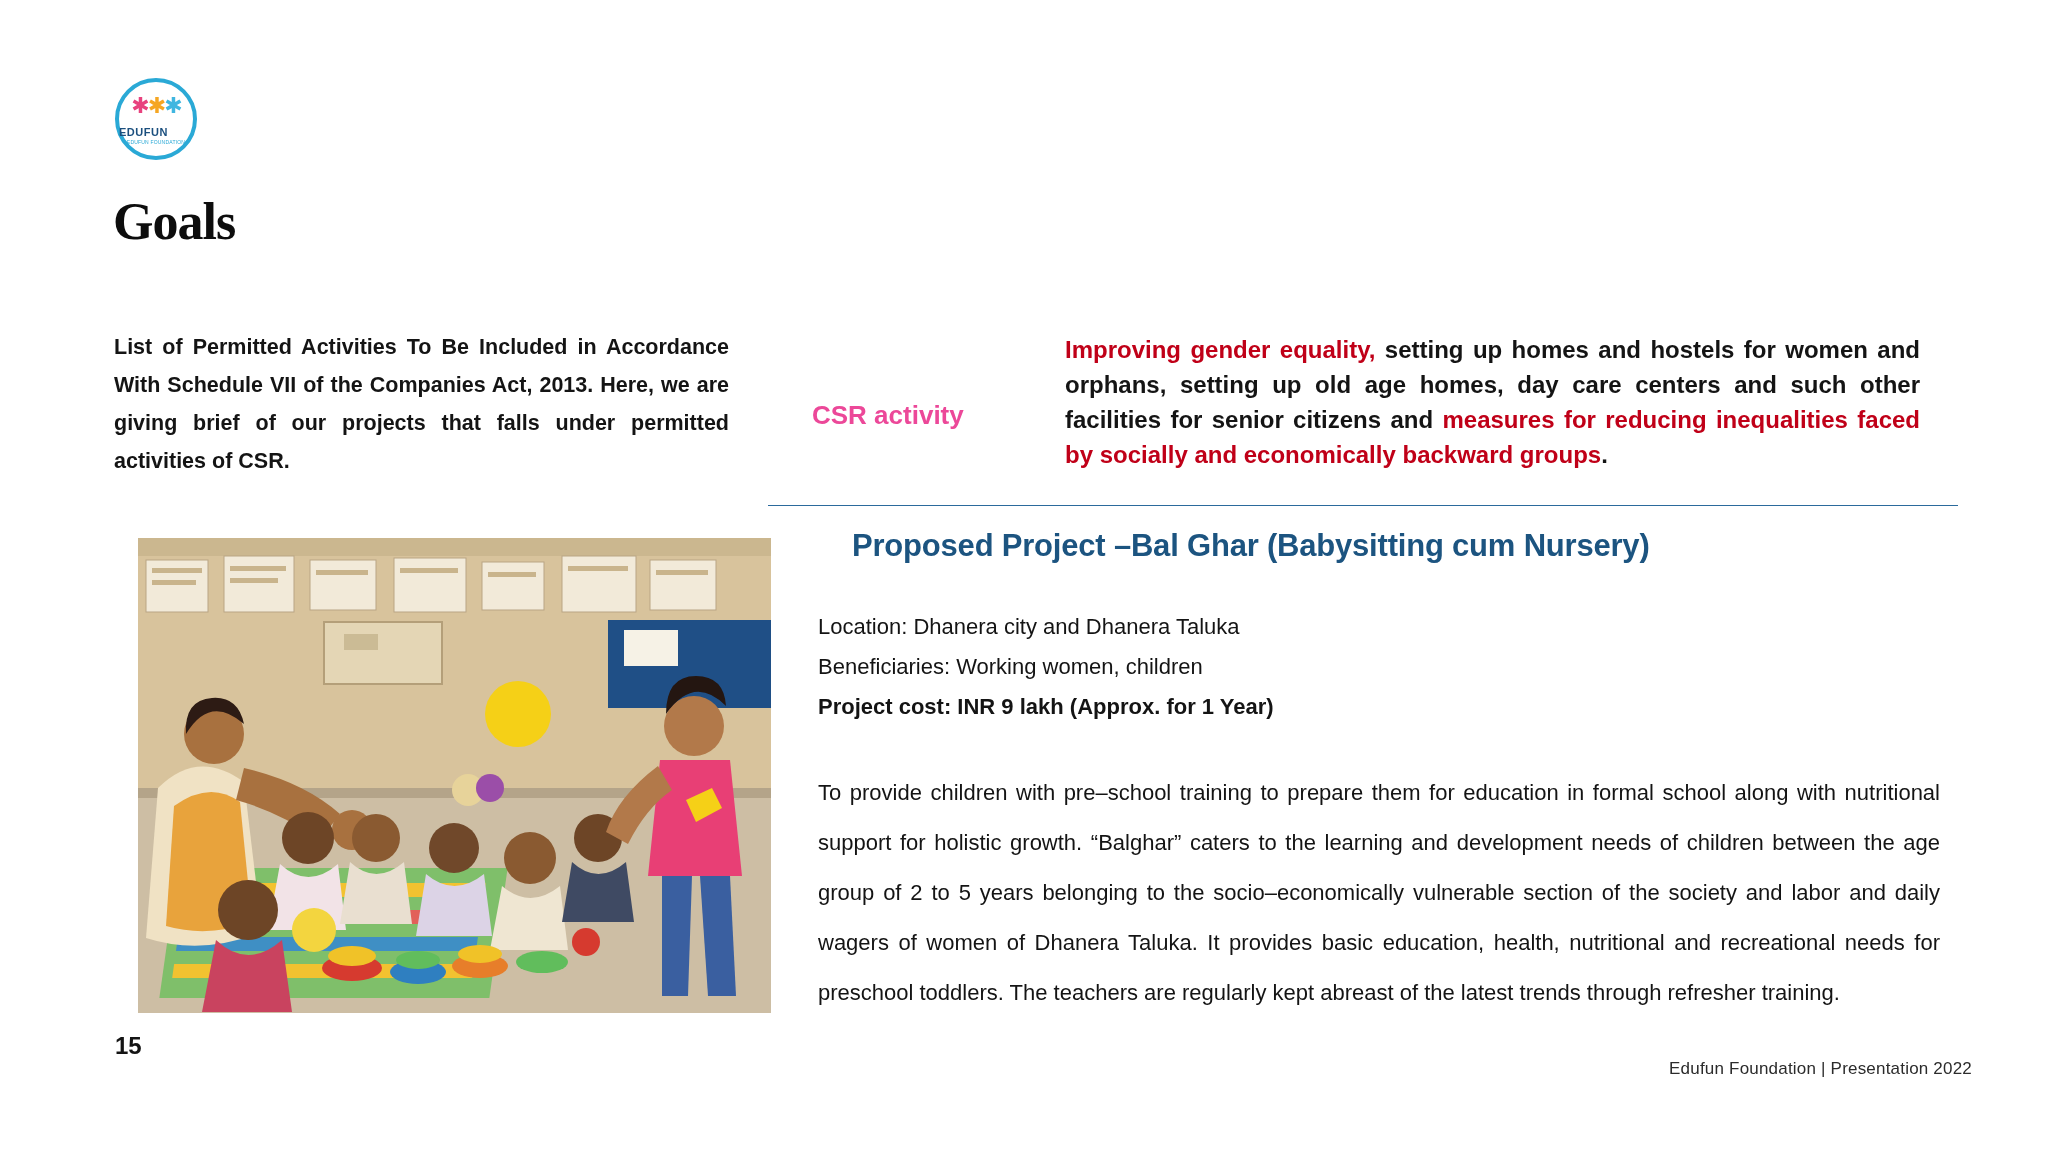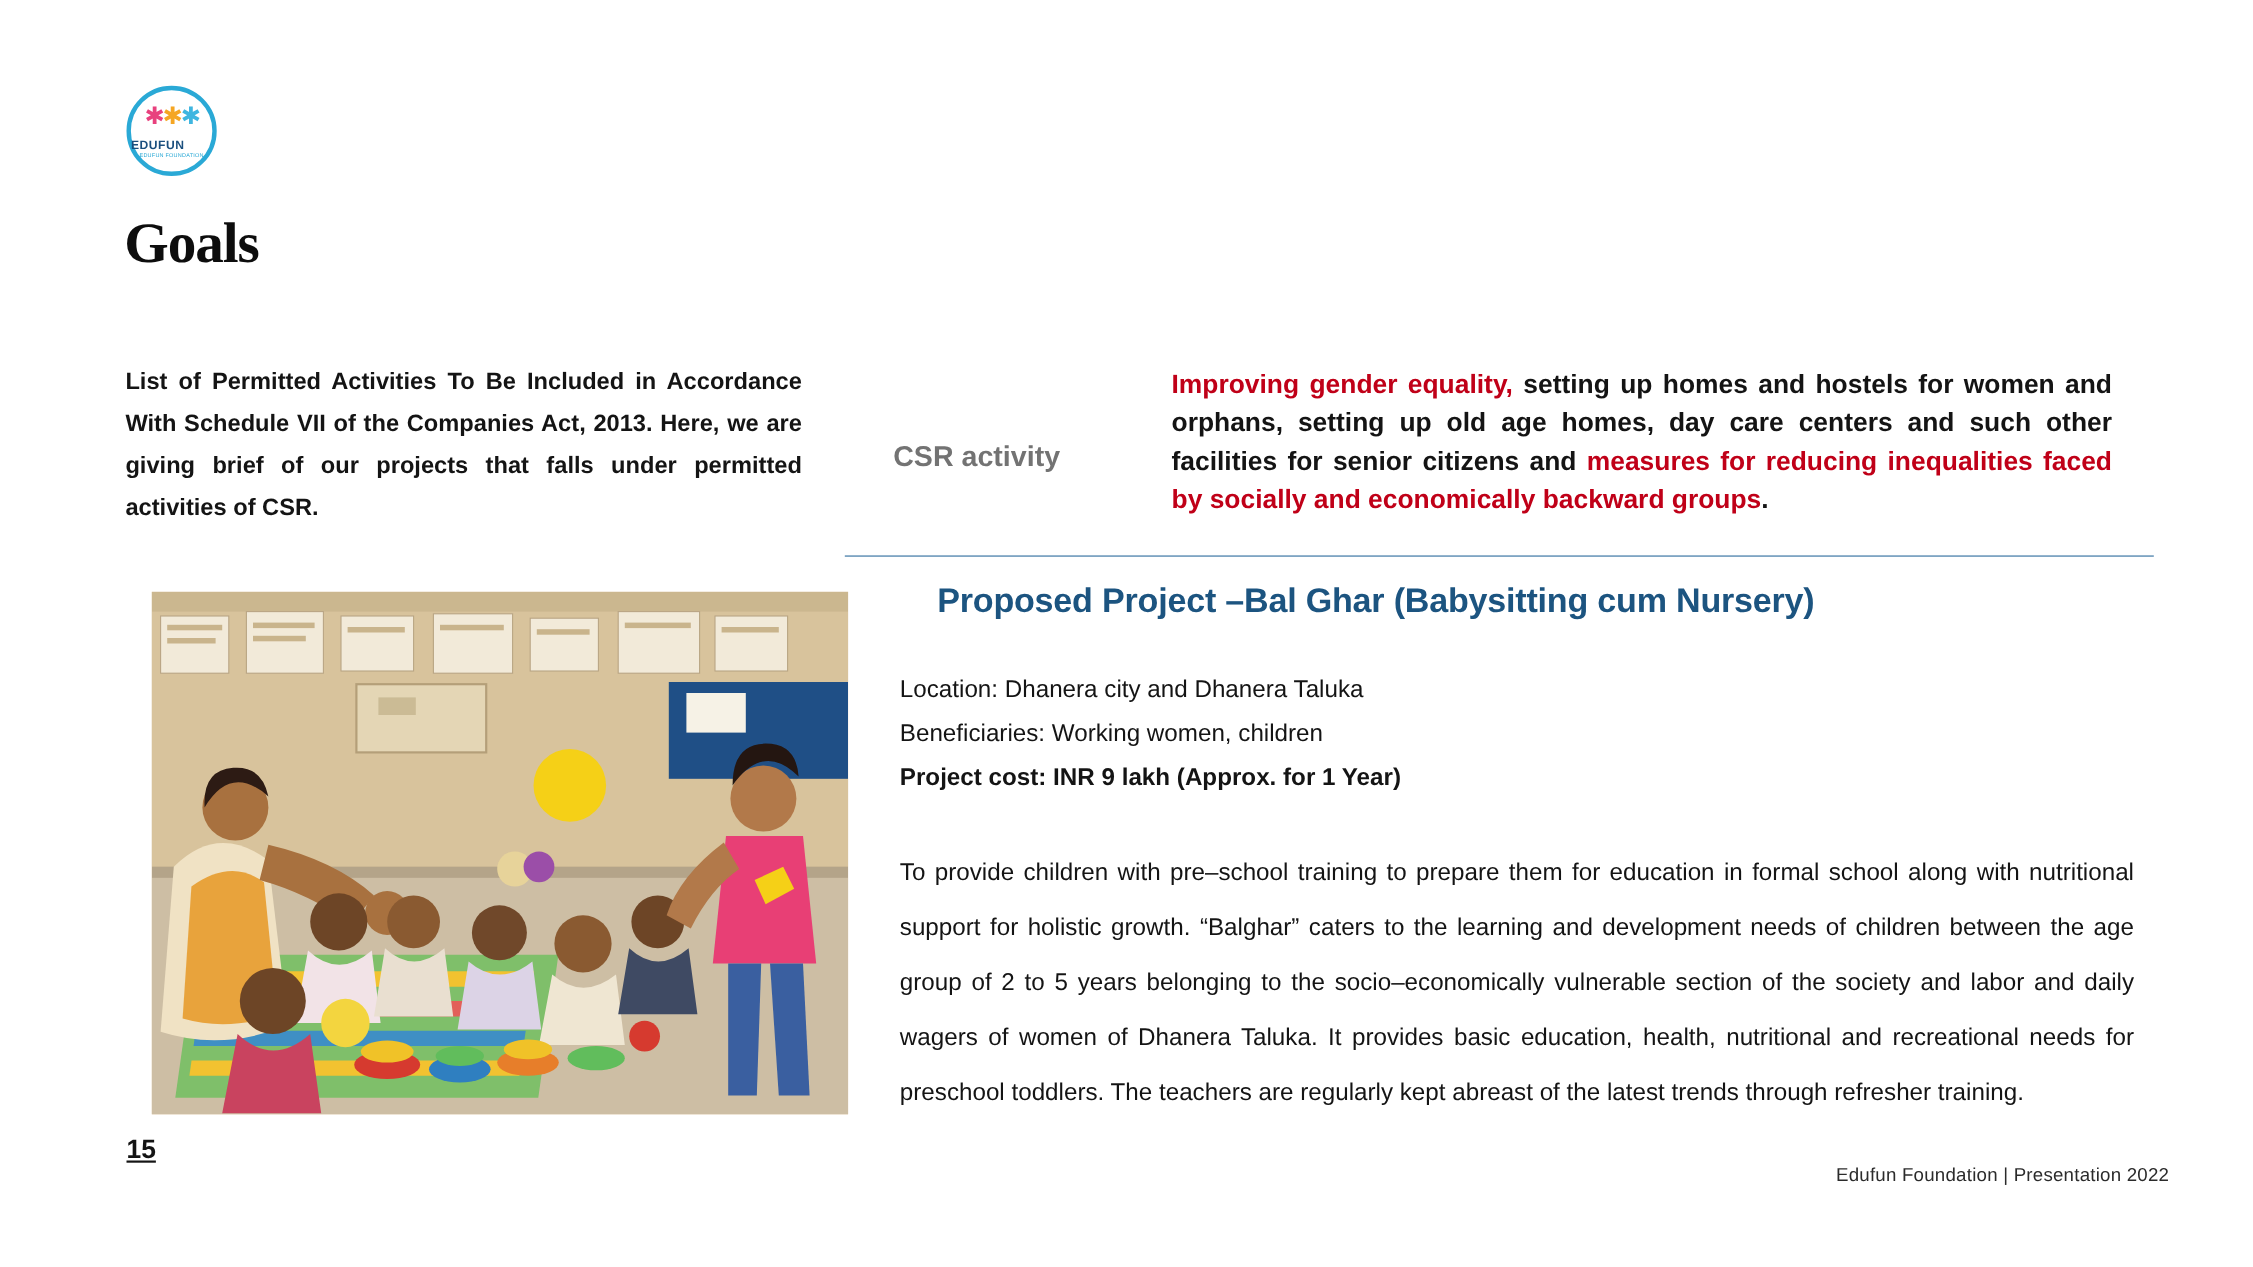--- a/index.html
+++ b/index.html
@@ -98,21 +98,21 @@
   }
 
   
   .csr-label {
     position: absolute;
     left: 812px;
     top: 400px;
     width: 220px;
     font-size: 26px;
     font-weight: bold;
-    color: #737373;
+    color: #ec4899;
   }
   .csr-text {
     position: absolute;
     left: 1065px;
     top: 332px;
     width: 855px;
     font-size: 24px;
     font-weight: bold;
     line-height: 35px;
     text-align: justify;
@@ -177,21 +177,20 @@
   .photo svg { display: block; }
 
   
   .page-number {
     position: absolute;
     left: 115px;
     top: 1032px;
     font-size: 24px;
     font-weight: bold;
     color: #141414;
-    text-decoration: underline;
   }
   .footer-credit {
     position: absolute;
     right: 76px;
     top: 1059px;
     font-size: 17px;
     color: #2b2b2b;
     letter-spacing: 0.2px;
   }
 </style>

